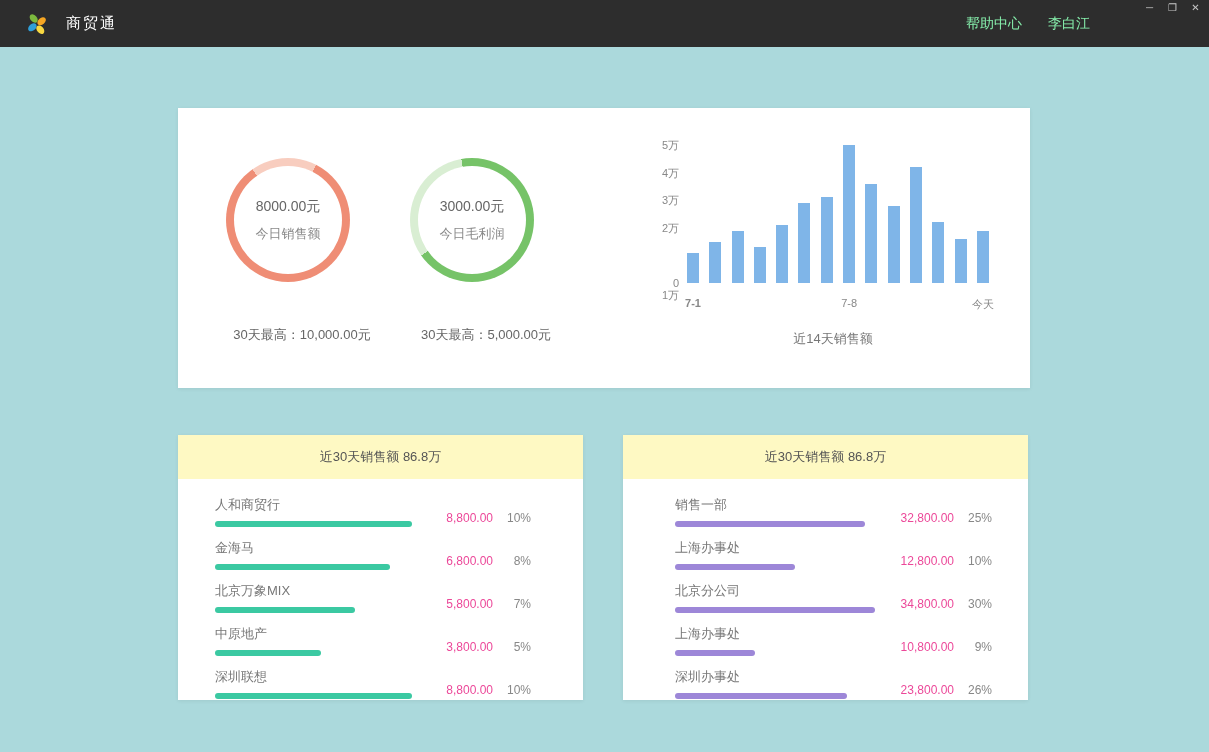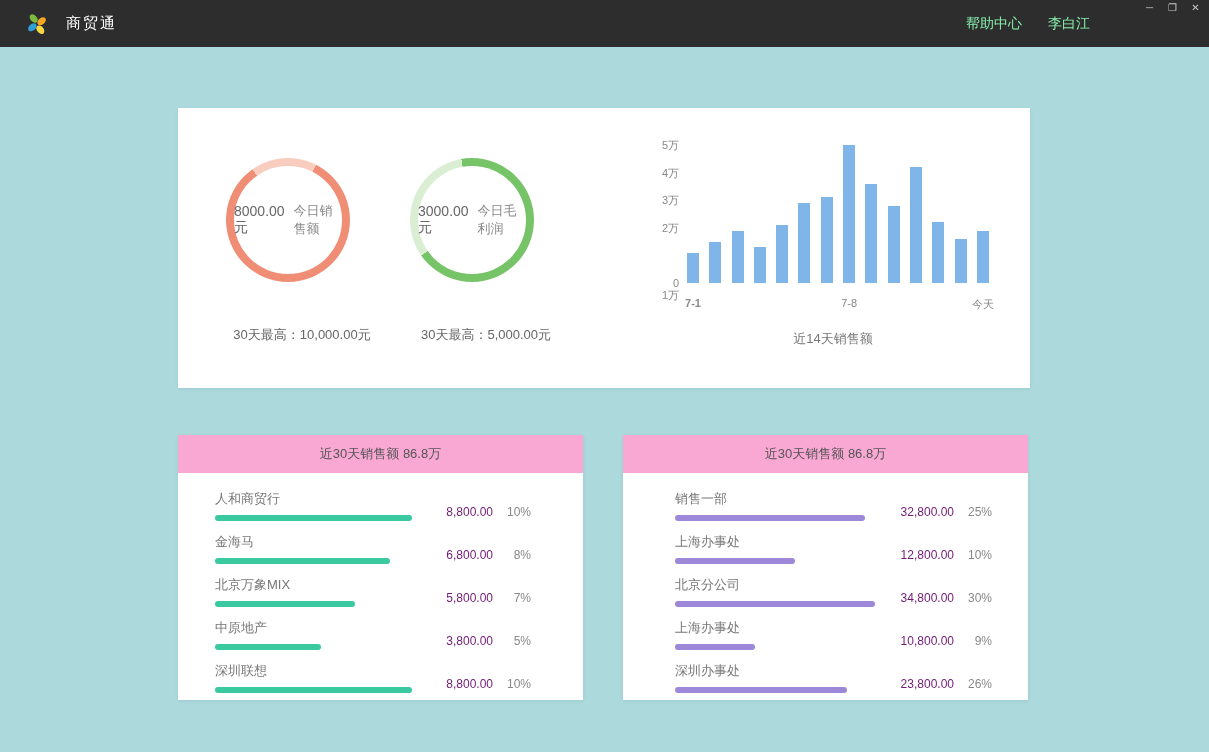--- a/index.html
+++ b/index.html
@@ -20,48 +20,48 @@
   .topbar-right { position:absolute; right:119px; top:0; height:47px; display:flex; align-items:center; gap:26px; color:#86efac; font-size:14px; }
   .topbar-right span { cursor:pointer; }
   
   .card { position:absolute; background:#ffffff; box-shadow:0 1px 4px rgba(0,0,0,0.07); }
   .summary-card { left:178px; top:108px; width:852px; height:280px; }
   
   .donut-block { position:absolute; top:50px; width:230px; display:flex; flex-direction:column; align-items:center; }
   .donut-block-1 { left:-5px; }
   .donut-block-2 { left:179px; }
   .donut { width:124px; height:124px; border-radius:50%; position:relative; }
-  .donut-inner { position:absolute; inset:8px; background:#fff; border-radius:50%; display:flex; flex-direction:row; align-items:center; justify-content:center; gap:9px; }
+  .donut-inner { position:absolute; inset:8px; background:#fff; border-radius:50%; display:flex; flex-direction:column; align-items:center; justify-content:center; gap:9px; }
   .donut-value { font-size:14px; color:#666; }
   .donut-label { font-size:13px; color:#888; }
   .donut-foot { margin-top:44px; font-size:13px; color:#666;margin-left:28px; }
   
   .barchart { position:absolute; left:509px; top:37px; width:302px; height:138px; }
   .bars { position:absolute; inset:0; display:flex; justify-content:space-between; align-items:flex-end; }
   .vbar { width:12px; }
   .yaxis { position:absolute; left:-50px; top:0; width:42px; height:138px; }
   .ytick { position:absolute; right:0; transform:translateY(-50%); font-size:11px; color:#888; }
   .xaxis { position:absolute; left:0; top:152px; width:100%; height:14px; }
   .xtick { position:absolute; top:0; transform:translateX(-50%); font-size:11px; color:#888; white-space:nowrap; }
   .chart-caption { position:absolute; left:504px; top:222px; width:302px; text-align:center; font-size:13px; color:#777; }
   
   .list-card { top:435px; width:405px; height:265px; }
   .card-a { left:178px; }
   .card-b { left:623px; }
-  .list-header { height:38px; background:#f9a8d4; display:flex; align-items:center; justify-content:center; font-size:13px; color:#555; }
+  .list-header { height:44px; background:#fef9c3; display:flex; align-items:center; justify-content:center; font-size:13px; color:#555; }
   .list-body { padding-top:17px; }
   .card-a .list-body { padding-left:37px; padding-right:52px; }
   .card-b .list-body { padding-left:52px; padding-right:36px; }
   .lrow { display:flex; align-items:flex-end; margin-bottom:12px; }
   .lrow-left { width:197px; }
   .card-b .lrow-left { width:200px; }
   .lrow-name { font-size:13px; color:#777; margin-bottom:7px; white-space:nowrap; }
   .lrow-bar { height:6px; border-radius:3px; }
   .lrow-right { margin-left:auto; display:flex; gap:10px; align-items:baseline; padding-bottom:2px; font-size:12px; }
-  .lrow-val { color:#701a75; text-align:right; }
+  .lrow-val { color:#ec4899; text-align:right; }
   .lrow-pct { color:#888; width:28px; text-align:right; }
 </style>
 </head>
 <body>
 
 <div class="titlebar">
   <div class="brand">
     <span class="logo">
       <svg width="22" height="22" viewBox="0 0 20 20">
         <ellipse cx="7" cy="5" rx="3" ry="4.4" fill="#7cb93e" transform="rotate(-40 7 5)"></ellipse>

